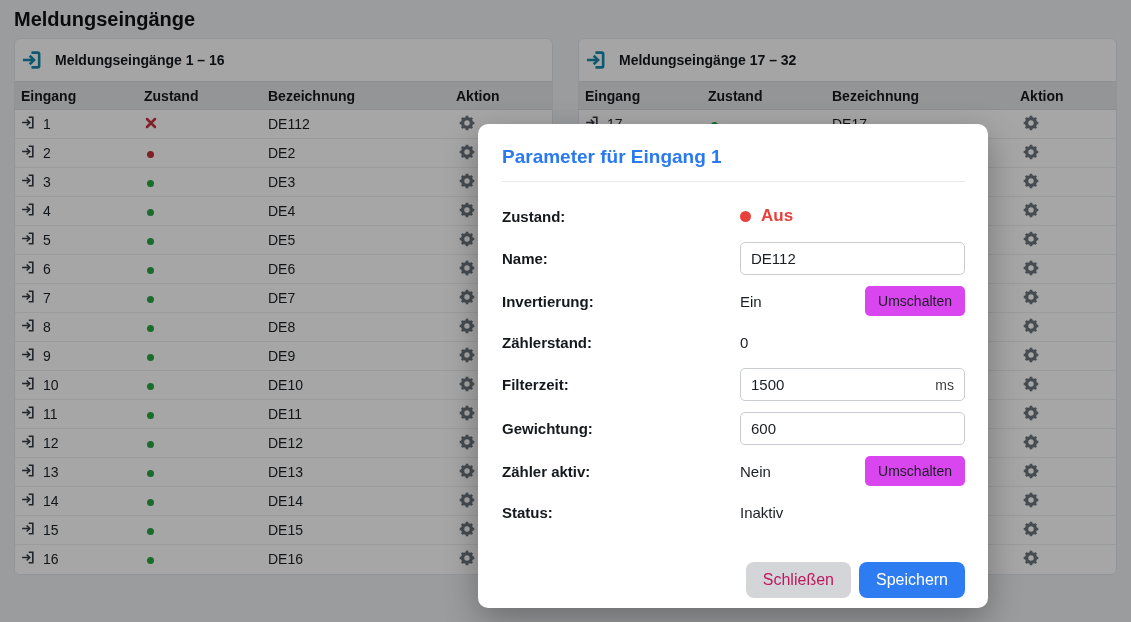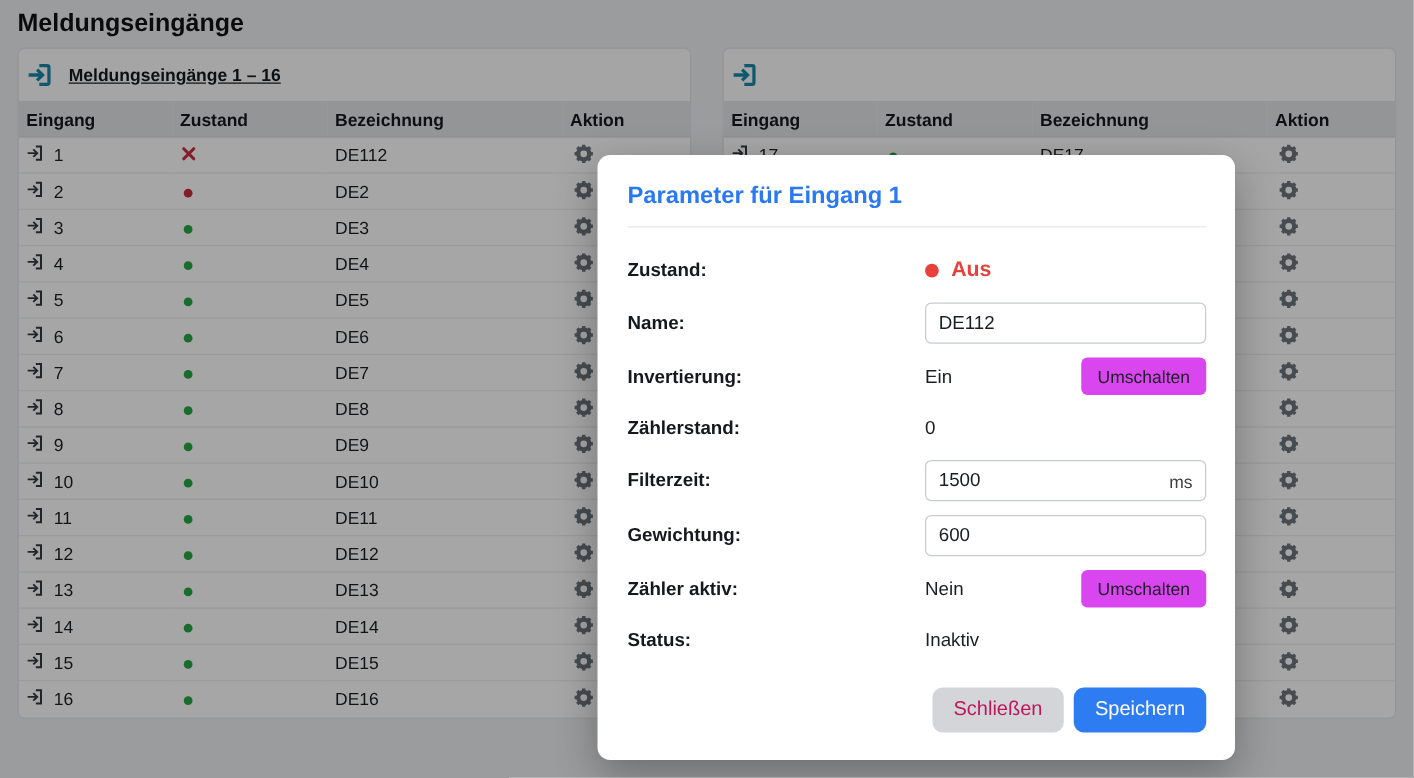--- a/index.html
+++ b/index.html
@@ -18,21 +18,21 @@
     position: absolute; top: 38px; width: 539px;
     background: #fdfdfe;
     border: 1px solid #e2e4e8;
     border-radius: 6px;
     overflow: hidden;
   }
   .panel.left  { left: 14px; }
   .panel.right { left: 578px; }
   .panel-header {
     height: 42px; display: flex; align-items: center;
-    padding-left: 6px; gap: 12px; text-decoration: underline;
+    padding-left: 6px; gap: 12px;
   }
   .panel-header .ph-icon { display: inline-flex; }
   .panel-title { font-size: 14px; font-weight: 700; color: #15191d; }
   table { width: 100%; border-collapse: collapse; table-layout: fixed; }
   col.c1 { width: 123px; } col.c2 { width: 124px; } col.c3 { width: 188px; }
   thead th {
     background: #e3e5e9;
     border-top: 1px solid #d8dbdf; border-bottom: 1px solid #d8dbdf;
     height: 28px; text-align: left; padding-left: 6px;
     font-size: 14px; font-weight: 700; color: #15191d;
@@ -54,21 +54,21 @@
     position: absolute; inset: 0;
     background: rgba(0,0,0,0.35);
     z-index: 10;
   }
   .modal {
     position: absolute; left: 478px; top: 124px;
     width: 510px; height: 484px;
     background: #fff; border-radius: 10px;
     box-shadow: 0 12px 34px rgba(0,0,0,0.30);
     z-index: 20;
-    padding: 22px 23px 22px 24px;
+    padding: 22px 23px 10px 24px;
     display: flex; flex-direction: column;
   }
   .modal-title { font-size: 19px; font-weight: 700; color: #2979f2; }
   .modal-divider { border: none; border-top: 1px solid #e7e8ea; margin: 13px 0 8px 0; }
   .field-row {
     display: flex; align-items: center; min-height: 30px; margin-top: 11px;
   }
   .field-label { width: 238px; font-size: 15px; font-weight: 700; color: #15191d; flex: none; }
   .field-ctl { width: 225px; display: flex; align-items: center; }
   .field-ctl.between { justify-content: space-between; }
@@ -641,20 +641,21 @@
 
 <div class="panel right">
   <div class="panel-header">
     <span class="ph-icon">
       <svg width="22" height="22" viewBox="0 0 16 16" fill="none">
         <path d="M7.6 2.6 H12.2 Q13.2 2.6 13.2 3.6 V12.4 Q13.2 13.4 12.2 13.4 H7.6" stroke="#1789ab" stroke-width="1.9"></path>
         <path d="M1.4 8 H9.2" stroke="#1789ab" stroke-width="1.9"></path>
         <path d="M6.3 4.9 L9.5 8 L6.3 11.1" stroke="#1789ab" stroke-width="1.9" fill="none"></path>
       </svg>
     </span>
+    <span class="panel-title">Meldungseingänge 17 – 32</span>
   </div>
   <table>
     <colgroup>
         <col class="c1">
         <col class="c2">
         <col class="c3">
         <col class="c4">
       </colgroup>
     <thead>
         <tr>

